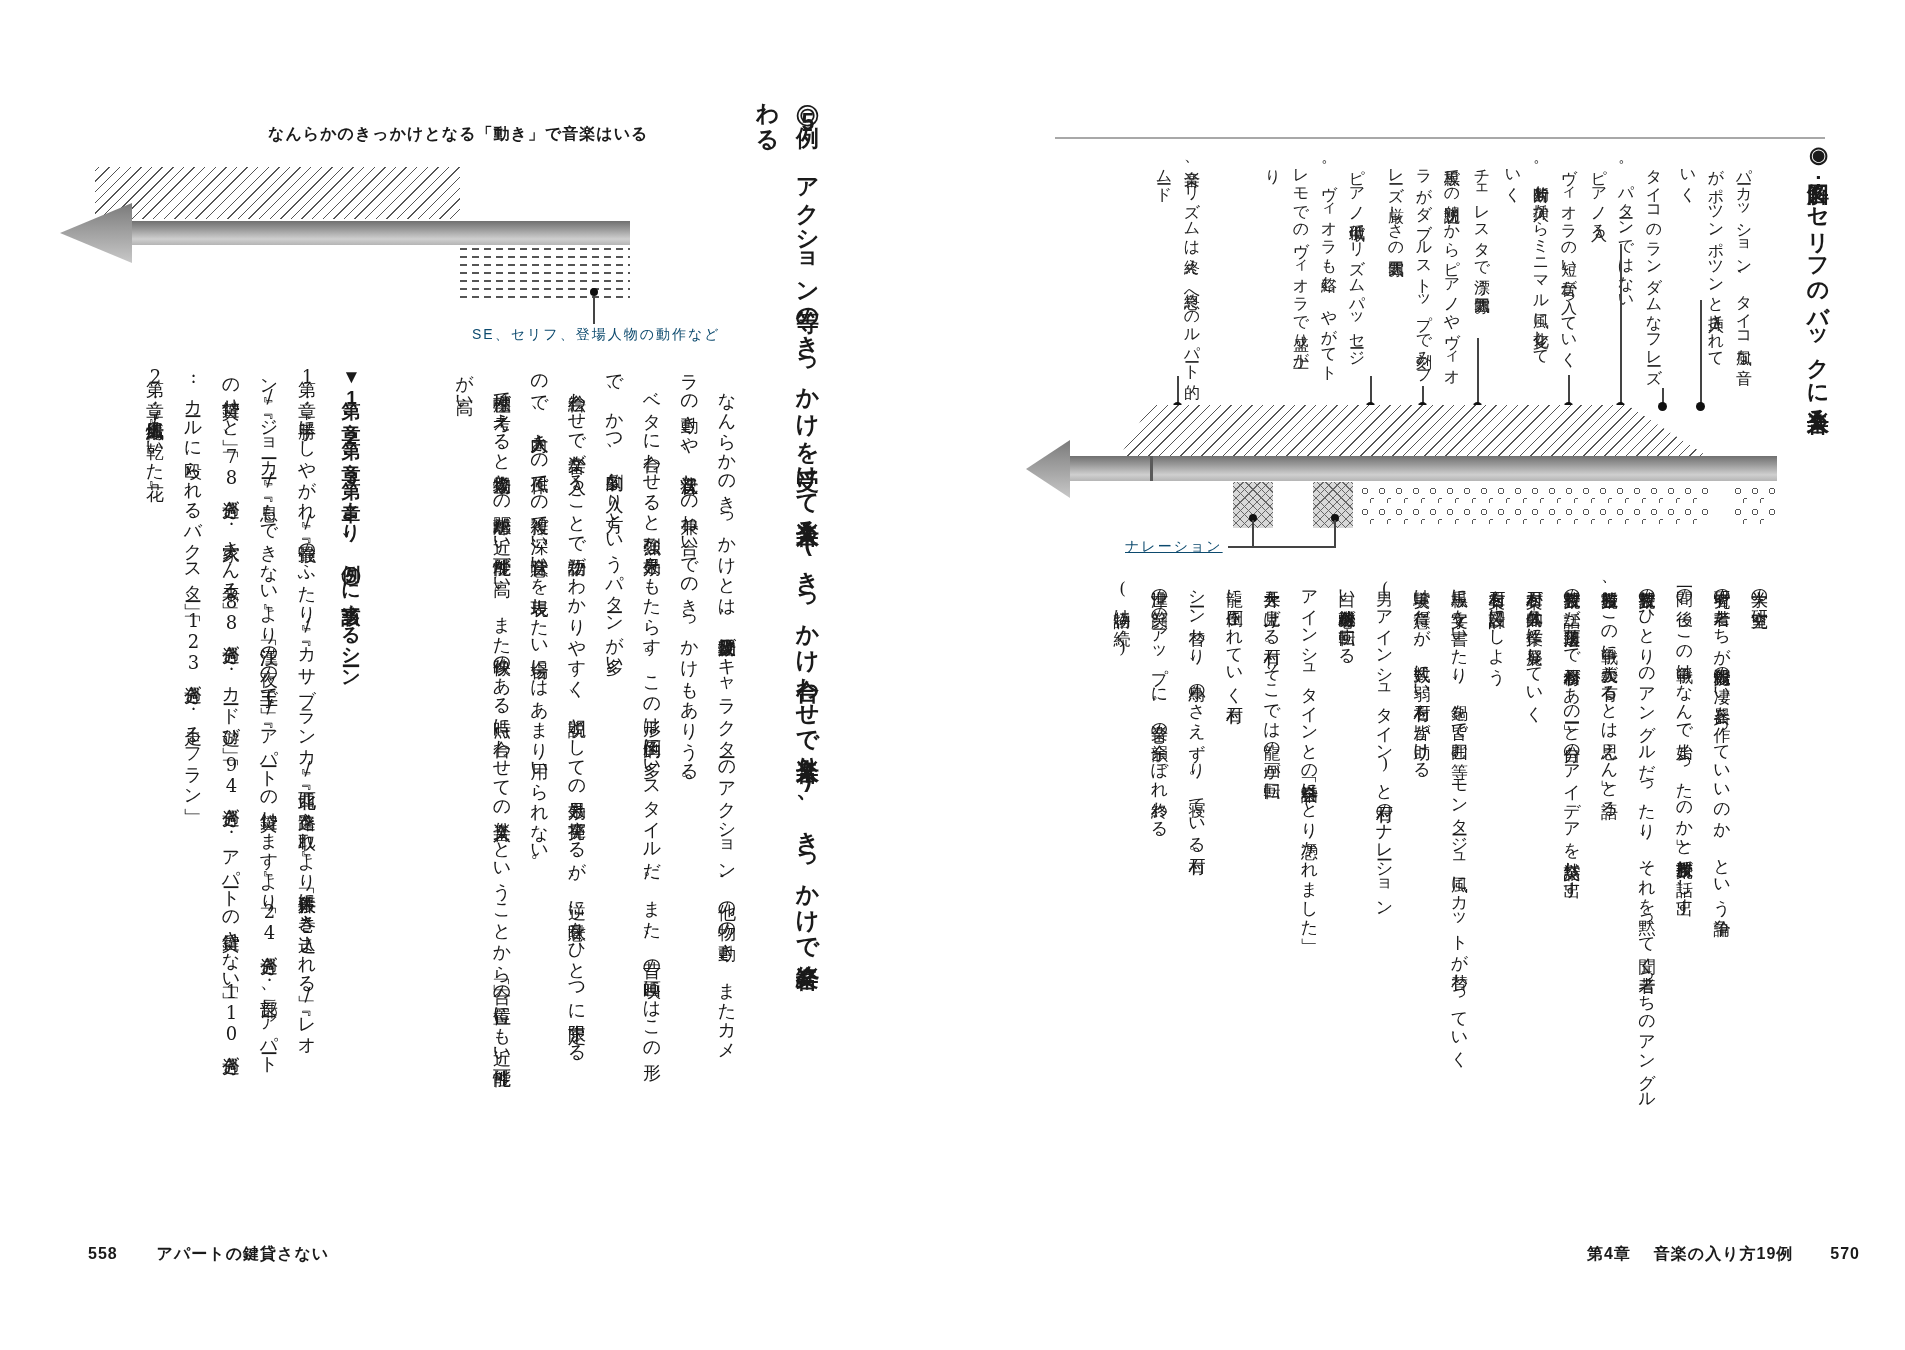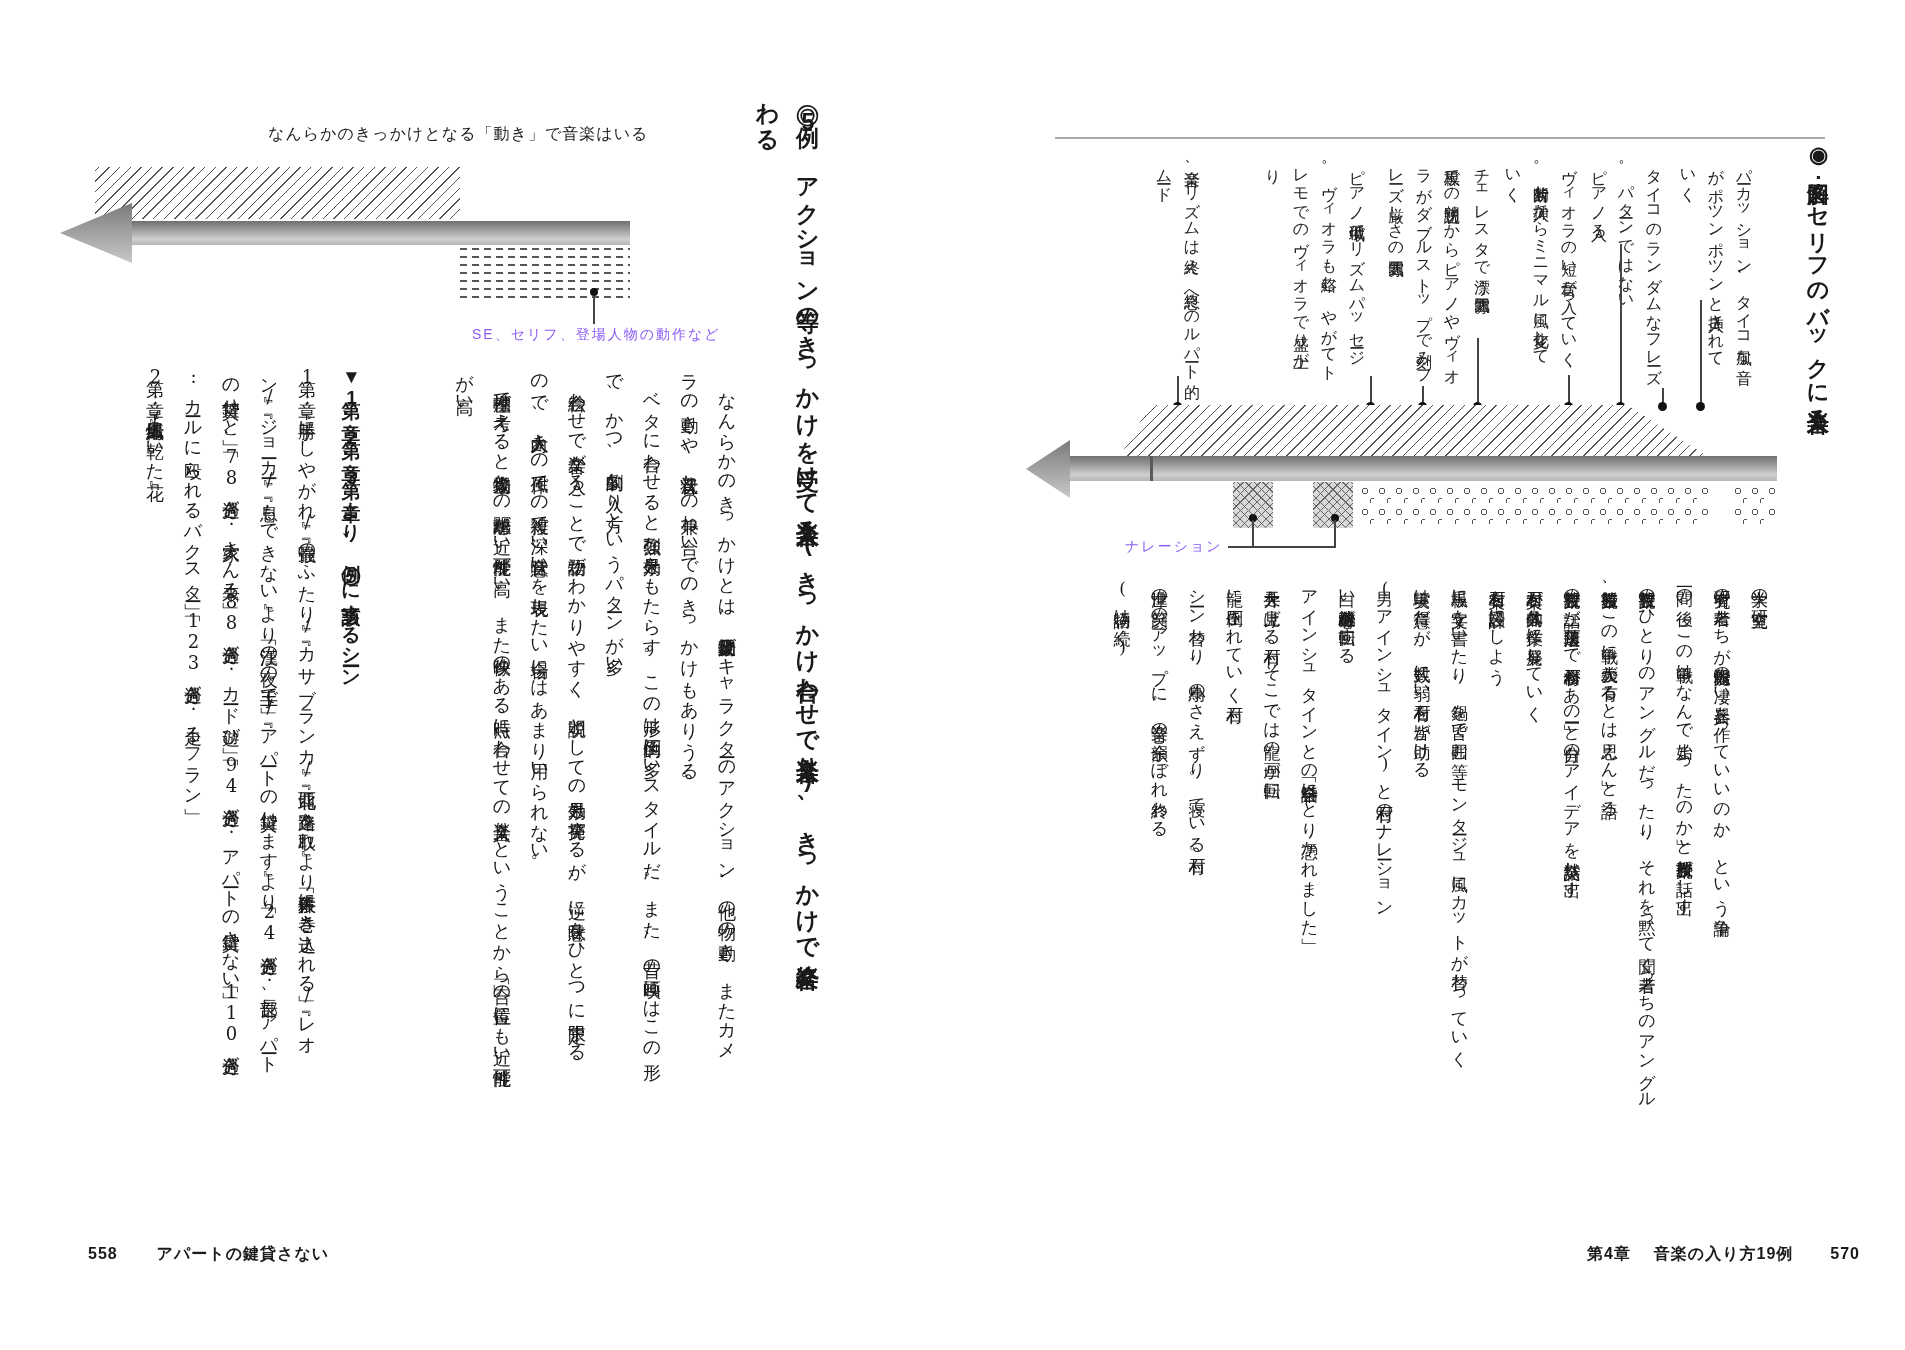--- a/index.html
+++ b/index.html
@@ -17,22 +17,22 @@
   .lp-body p{text-indent:18px;}
   .lp-scene-head{top:366px;right:1541px;height:700px;font-size:19px;line-height:26px;
                  font-weight:bold;font-family:"Liberation Sans",sans-serif;}
   .lp-scenes{top:366px;right:1579px;height:700px;font-size:18px;line-height:38px;}
   
   .rp-header{top:142px;right:72px;height:440px;font-size:22px;font-weight:bold;
              font-family:"Liberation Sans",sans-serif;}
   .rp-body{top:578px;right:127px;height:608px;font-size:17px;line-height:37.5px;}
   .ann{top:158px;font-size:16px;line-height:28px;color:#222;}
   
-  .caption{font-family:"Liberation Sans",sans-serif;font-weight:normal;font-size:16px;letter-spacing:1px;}
-  .small-label{font-family:"Liberation Sans",sans-serif;font-size:14px;letter-spacing:2px;color:#8b5cf6;}
+  .caption{font-family:"Liberation Sans",sans-serif;font-weight:bold;font-size:16px;letter-spacing:1px;}
+  .small-label{font-family:"Liberation Sans",sans-serif;font-size:14px;letter-spacing:2px;color:#0c4a6e;}
   .footer{font-family:"Liberation Sans",sans-serif;font-weight:bold;font-size:16px;letter-spacing:1px;}
   
   .hatch{background-color:#fff;
          background-image:repeating-linear-gradient(-45deg,transparent 0 6.5px,#555 6.5px 7.5px);}
   .xhatch{background-color:#d9d9d9;
           background-image:repeating-linear-gradient(45deg,transparent 0 5px,#666 5px 6px),
                            repeating-linear-gradient(-45deg,transparent 0 5px,#666 5px 6px);}
   .dashes{background-color:#fff;
           background-image:repeating-linear-gradient(to bottom,transparent 0 2px,#fff 2px 8px),
                            repeating-linear-gradient(to right,#555 0 7px,transparent 7px 12px);}
@@ -135,21 +135,21 @@
 
     <div class="abs xhatch" style="left:1233px;top:482px;width:40px;height:46px;"></div>
     <div class="abs xhatch" style="left:1313px;top:482px;width:40px;height:46px;"></div>
     <div class="abs dotring" style="left:1357px;top:482px;width:353px;height:46px;"></div>
     <div class="abs dotring" style="left:1730px;top:482px;width:47px;height:46px;"></div>
     <div class="abs dot" style="left:1249px;top:514px;width:8px;height:8px;"></div>
     <div class="abs dot" style="left:1331px;top:514px;width:8px;height:8px;"></div>
     <div class="abs lline" style="left:1252px;top:520px;height:27px;"></div>
     <div class="abs lline" style="left:1334px;top:520px;height:27px;"></div>
     <div class="abs hline" style="left:1228px;top:546px;width:108px;"></div>
-    <div class="abs small-label" style="left:1125px;top:538px;">ナレーション</div>
+    <div class="abs small-label" style="left:1125px;top:538px;text-decoration:underline;">ナレーション</div>
 
     <div class="abs vert rp-body">
       <p>大学の研究室</p>
       <p>研究者の若者たちが殺傷能力の凄い兵器を作っていいのか、という論争</p>
       <p>一間の後、「この戦争はなんで始まったのか」と荒勝教授が話し出す</p>
       <p>荒勝教授のひとりのアングルだったり、それを黙って聞く若者っちのアングル</p>
       <p>荒勝教授、「この戦争に大義が有るとは思えん」と語る</p>
       <p>荒勝教授の話が一段落下辺りで石村修が「あのーー」と自分のアイデアを突然話し出す</p>
       <p>石村案が具体的な作業に発展していく</p>
       <p>石村案を設計図にしよう</p>

